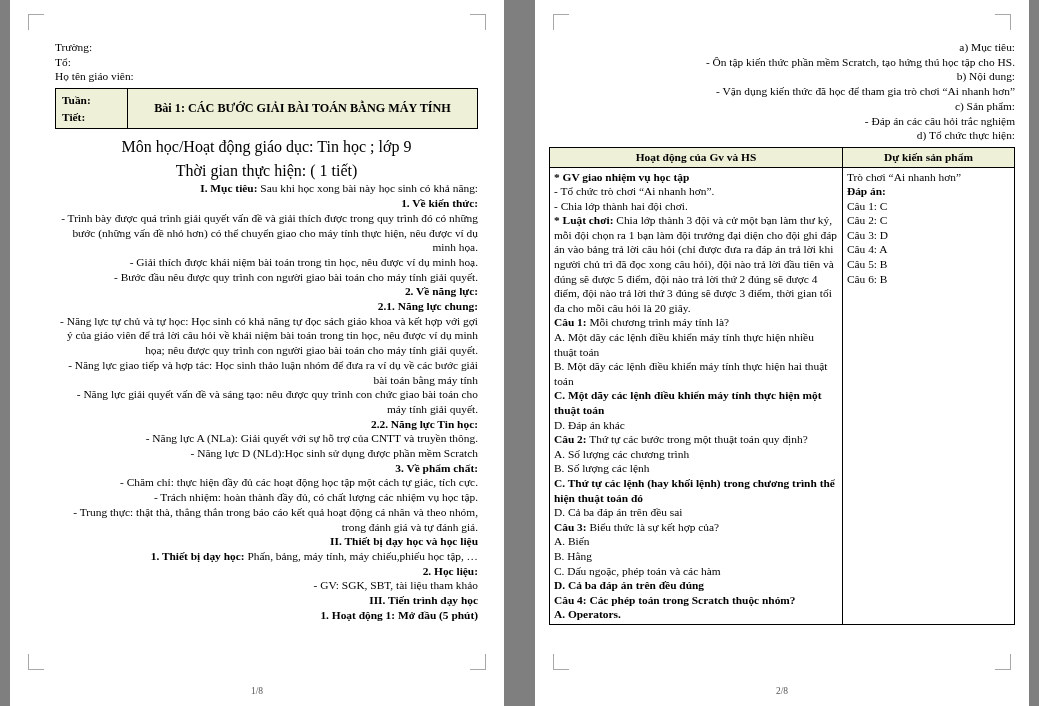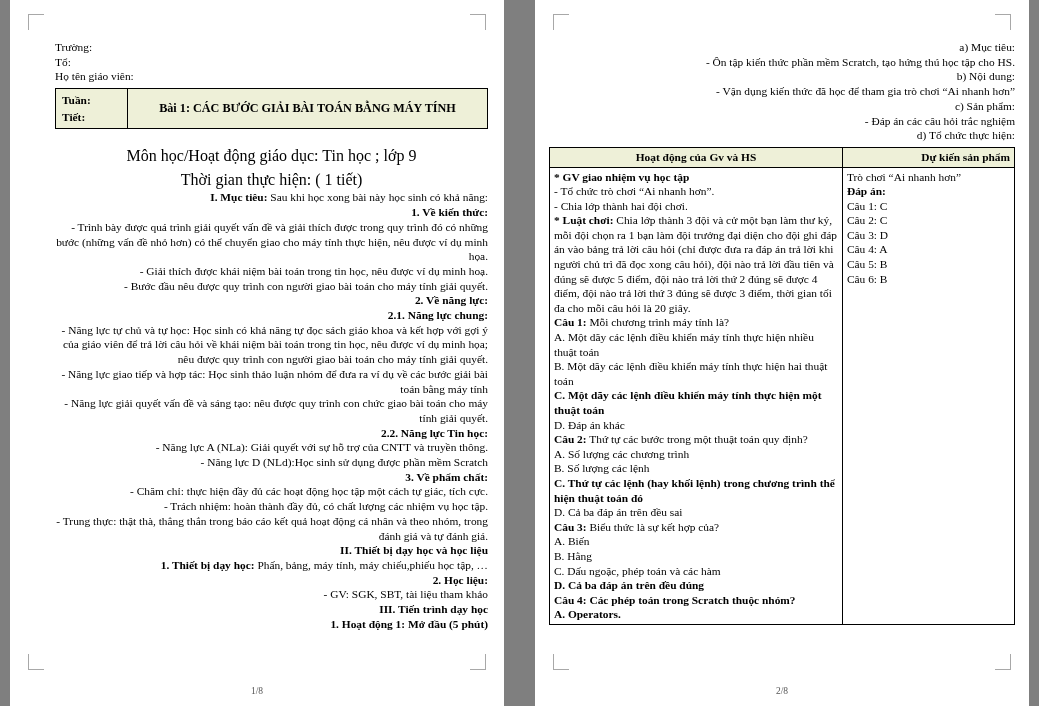--- a/index.html
+++ b/index.html
@@ -38,21 +38,21 @@
   }
   .corner.tl { top: 14px; left: 18px; border-left-width: 1px; border-top-width: 1px; }
   .corner.tr { top: 14px; right: 18px; border-right-width: 1px; border-top-width: 1px; }
   .corner.bl { bottom: 36px; left: 18px; border-left-width: 1px; border-bottom-width: 1px; }
   .corner.br { bottom: 36px; right: 18px; border-right-width: 1px; border-bottom-width: 1px; }
 
   .content {
     position: absolute;
     top: 40px;
     left: 45px;
-    right: 16px;
+    right: 26px;
     font-size: 11.4px;
     line-height: 1.29;
     color: #000;
   }
   .page.right .content { left: 14px; right: 14px; top: 40px; }
 
   .footer {
     position: absolute;
     bottom: 10px;
     left: 0; right: 0;
@@ -61,21 +61,21 @@
     color: #555;
   }
 
   p { margin: 0; }
   .b { font-weight: bold; }
 
   
   .hdr-table {
     border-collapse: collapse;
     margin-top: 4px;
-    margin-bottom: 17px;
+    margin-bottom: 8px;
     width: 100%;
   }
   .hdr-table td {
     border: 1px solid #000;
     padding: 3px 6px;
     vertical-align: middle;
     background: #eef0d8;
     font-size: 11.4px;
   }
   .hdr-table td.cell-left {
@@ -109,21 +109,21 @@
     margin-top: 21px;
   }
   .act-table th {
     background: #eef0d8;
     text-align: center;
     font-weight: bold;
   }
   .act-table td.col-a { width: 63%; }
   .act-table td.col-b { width: 37%; }
   .act-table th.col-a { width: 63%; }
-  .act-table th.col-b { width: 37%; text-align: right; }
+  .act-table th.col-b { width: 37%; }
   .line { display: block; }
 </style>
 </head>
 <body>
 
 <div class="workspace">
 
   <div class="page left">
     <div class="corner tl"></div>
     <div class="corner tr"></div>

